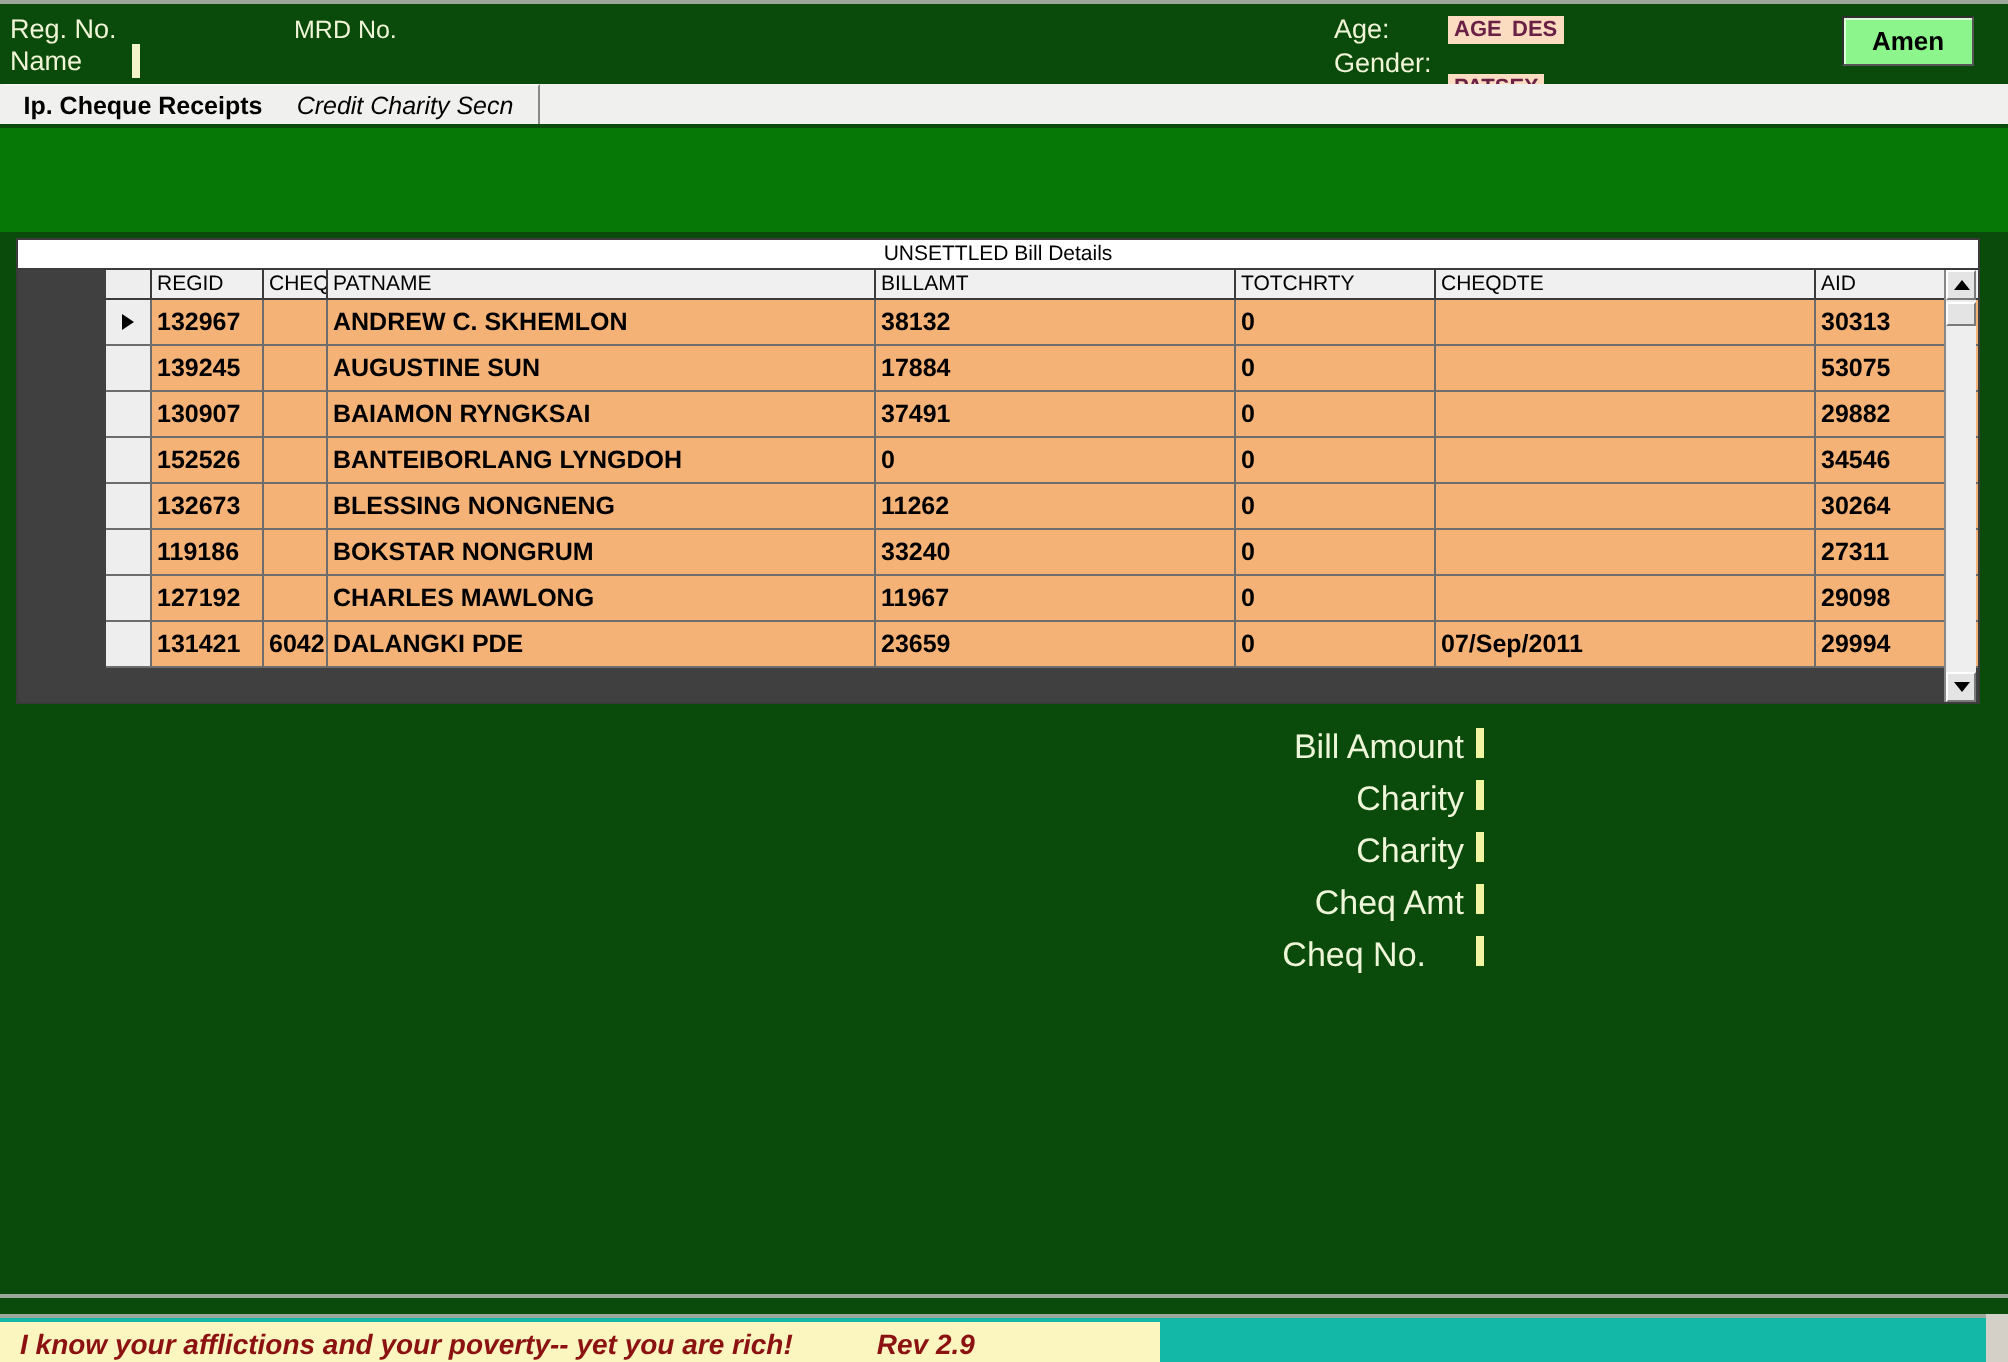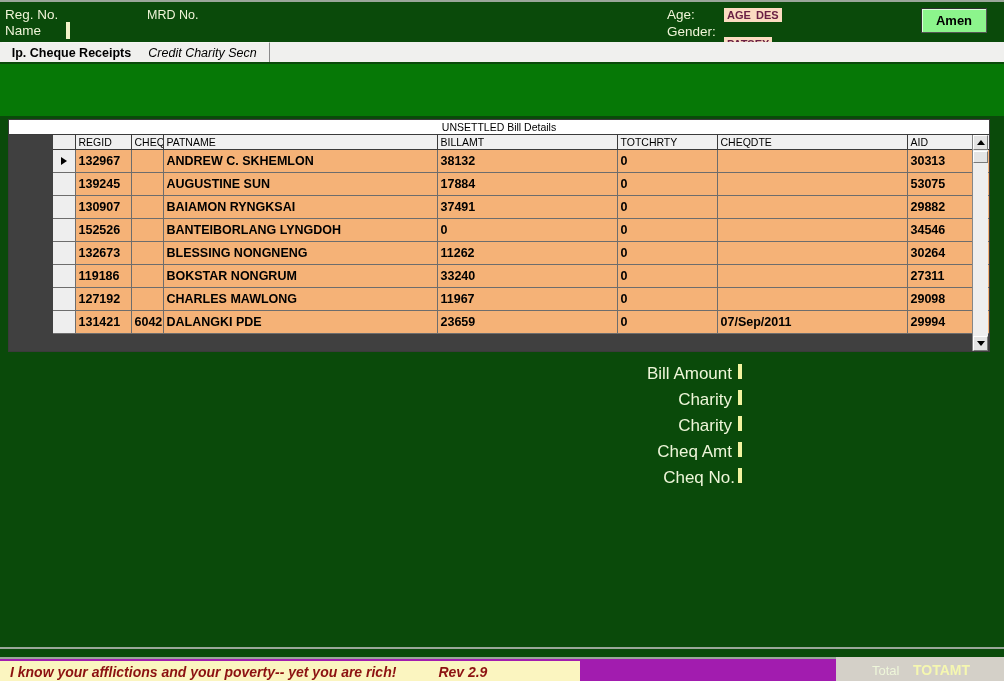--- a/index.html
+++ b/index.html
@@ -418,23 +418,23 @@
     left: 913px; top: 662px;
     color: #f5f7b0;
     font-size: 14px;
     font-weight: bold;
   }
 
   
   .status-strip {
     position: absolute;
     left: 0; top: 657px;
-    width: 836px;
+    width: 993px;
     height: 24px;
-    background: #a21caf;
+    background: #14b8a6;
     border-top: 2px solid #9aa79a;
     box-sizing: border-box;
     text-align: center;
   }
   .status-banner {
     position: absolute;
     left: 0; top: 2px;
     width: 580px; height: 22px;
     background: #fbf5c0;
     display: flex;
@@ -661,21 +661,21 @@
 
     <div id="summary-fields">
         <div class="sum-label" style="left: 560px; width: 172px; top: 248px;">Bill Amount</div>
         <div class="sum-caret" style="left: 738px; top: 248px;"></div>
         <div class="sum-label" style="left: 560px; width: 172px; top: 274px;">Charity</div>
         <div class="sum-caret" style="left: 738px; top: 274px;"></div>
         <div class="sum-label" style="left: 560px; width: 172px; top: 300px;">Charity</div>
         <div class="sum-caret" style="left: 738px; top: 300px;"></div>
         <div class="sum-label" style="left: 560px; width: 172px; top: 326px;">Cheq Amt</div>
         <div class="sum-caret" style="left: 738px; top: 326px;"></div>
-        <div class="sum-label" style="left: 563px; width: 172px; top: 352px;">Cheq No.</div>
+        <div class="sum-label" style="left: 541px; width: 172px; top: 352px;">Cheq No.</div>
         <div class="sum-caret" style="left: 738px; top: 352px;"></div>
       </div>
 
   </div>
 
   <div class="panel-inner-edge"></div>
 
   <div class="total-label">Total</div>
   <div class="total-value">TOTAMT</div>
 

